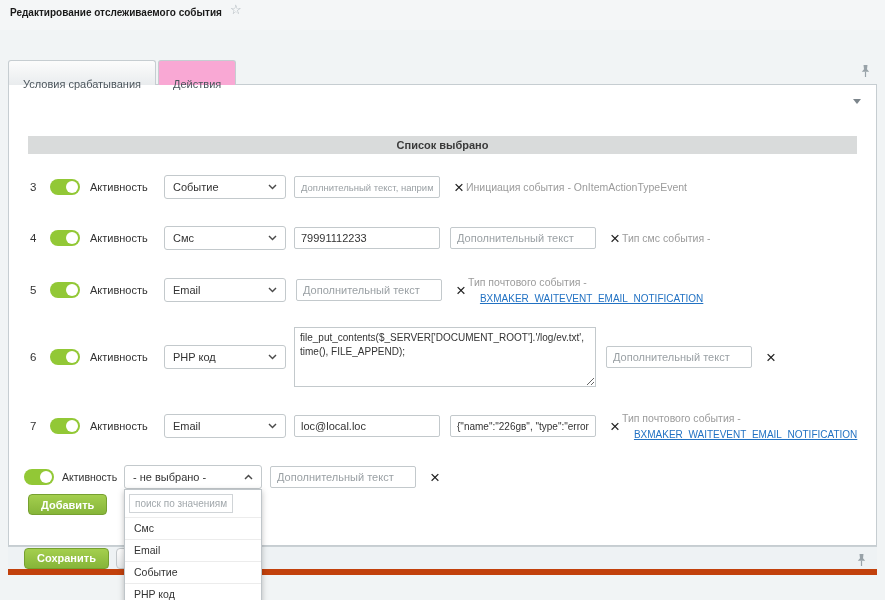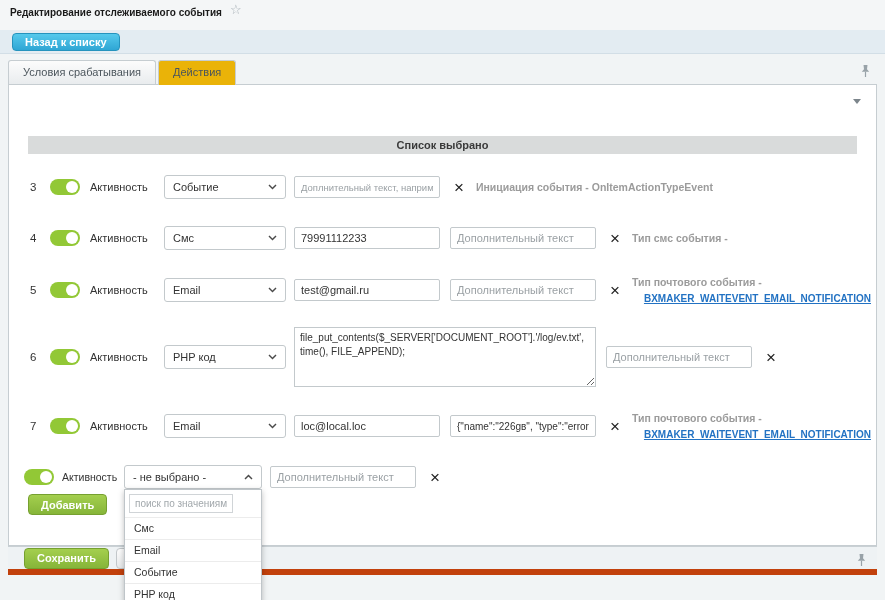--- a/index.html
+++ b/index.html
@@ -12,23 +12,23 @@
   .title-row h1 { display:inline-block; margin:7px 0 0 10px; font-size:10px; color:#1a1a1a; }
   .star { display:inline-block; margin-left:8px; font-size:13px; color:#a7b0b6; vertical-align:2px; cursor:pointer; }
 
   
   .toolbar { position:absolute; left:0; top:30px; width:100%; height:24px; background:#e3ecf2; border-bottom:1px solid #d2dee6; }
   .btn-back { margin:3px 0 0 12px; height:18px; padding:0 12px; font-family:inherit; font-size:11px; font-weight:bold; color:#fff;
               background:linear-gradient(#55c9ec,#2fa6d4); border:1px solid #2593bd; border-radius:4px; cursor:pointer; }
 
   
   .tabs { position:absolute; left:8px; top:60px; display:flex; gap:2px; z-index:3; }
-  .tab { height:24px; line-height:23px; padding:0 14px; font-size:11px; color:#4b555c; cursor:pointer;
+  .tab { height:24px; line-height:23px; padding:12px 14px; font-size:11px; color:#4b555c; cursor:pointer;
          background:linear-gradient(#fcfcfc,#e9ecee); border:1px solid #c6cdd1; border-bottom:none; border-radius:3px 3px 0 0; }
-  .tab.active { background:#eab308; height:25px; }
+  .tab.active { background:#f9a8d4; height:25px; }
 
   .pin { position:absolute; cursor:pointer; line-height:0; }
   .pin-top { left:860px; top:64px; }
   .pin-bottom { left:856px; top:553px; z-index:6; }
 
   
   .card { position:absolute; left:8px; top:84px; width:869px; height:462px; background:#fff; border:1px solid #c6cdd1; }
   .collapse-arrow { position:absolute; left:853px; top:99px; width:0; height:0; cursor:pointer;
                     border-left:4px solid transparent; border-right:4px solid transparent; border-top:5px solid #7c858b; }
 
@@ -52,21 +52,21 @@
   .field { height:22px; border:1px solid #c3c9cc; border-radius:2px; padding:0 6px; font-size:11px; color:#333;
            font-family:inherit; background:#fff; margin-left:8px; flex:0 0 auto; }
   .field::placeholder { color:#9aa0a4; }
   .f-main { width:146px; }
   .f-extra { width:146px; margin-left:10px; }
   .f-small { font-size:9.5px; }
   .f-json { font-size:10px; }
   .code-area { width:302px; height:60px; margin-left:8px; border:1px solid #c3c9cc; padding:3px 5px;
                font-family:inherit; font-size:10px; color:#333; line-height:1.35; flex:0 0 auto; }
   .del { margin-left:14px; font-size:17px; color:#222; cursor:pointer; line-height:1; flex:0 0 auto; }
-  .note { margin-left:12px; font-size:10.5px; color:#9b9b9b; line-height:1.55; white-space:nowrap;font-weight:bold; }
+  .note { margin-left:2px; font-size:10.5px; color:#9b9b9b; line-height:1.55; white-space:nowrap; }
   .note-link { display:inline-block; margin-left:12px; font-size:10px; color:#2272c3; text-decoration:underline; cursor:pointer; }
 
   
   .btn-green { height:21px; padding:0 12px; font-family:inherit; font-size:11px; font-weight:bold; color:#fff;
                background:linear-gradient(#a4cf4e,#86b539); border:1px solid #76a030; border-radius:4px; cursor:pointer; }
   .btn-add { position:absolute; left:28px; top:494px; }
   .btn-gray { height:21px; padding:0 12px; font-family:inherit; font-size:11px; font-weight:bold; color:#445058;
               background:linear-gradient(#fdfdfd,#e7e9ea); border:1px solid #c2c7ca; border-radius:4px; cursor:pointer; }
 
   
@@ -84,23 +84,20 @@
 </style>
 </head>
 <body>
 
 <div class="page">
 
   <div class="title-row">
     <h1>Редактирование отслеживаемого события</h1><span class="star">☆</span>
   </div>
 
-  <div class="toolbar">
-    <button class="btn-back">Назад к списку</button>
-  </div>
 
   <div class="tabs">
     <div class="tab">Условия срабатывания</div>
     <div class="tab active">Действия</div>
   </div>
 
   <span class="pin pin-top">
     <svg width="11" height="14" viewBox="0 0 11 14">
         <path d="M3.5 1 L7.5 1 L7 5.3 L9.2 7.7 L1.8 7.7 L4 5.3 Z" fill="#98a2a8"></path>
         <line x1="5.5" y1="7.7" x2="5.5" y2="13" stroke="#98a2a8" stroke-width="1.2"></line>
@@ -156,21 +153,20 @@
     <span class="toggle">
         <span class="knob"></span>
       </span>
     <span class="lbl">Активность</span>
     <div class="select">
       <span>Email</span>
       <svg class="chev" width="9" height="6" viewBox="0 0 9 6">
           <polyline points="1,1 4.5,4.6 8,1" fill="none" stroke="#4a4a4a" stroke-width="1.4"></polyline>
         </svg>
     </div>
-    <input class="field f-main" value="test@gmail.ru" style="">
     <input class="field f-extra" placeholder="Дополнительный текст" style="">
     <span class="del">×</span>
     <div class="note">
       <div>Тип почтового события -</div>
       <a class="note-link">BXMAKER_WAITEVENT_EMAIL_NOTIFICATION</a>
     </div>
   </div>
 
   <div class="row tall" style="top:326px">
     <span class="num">6</span>

